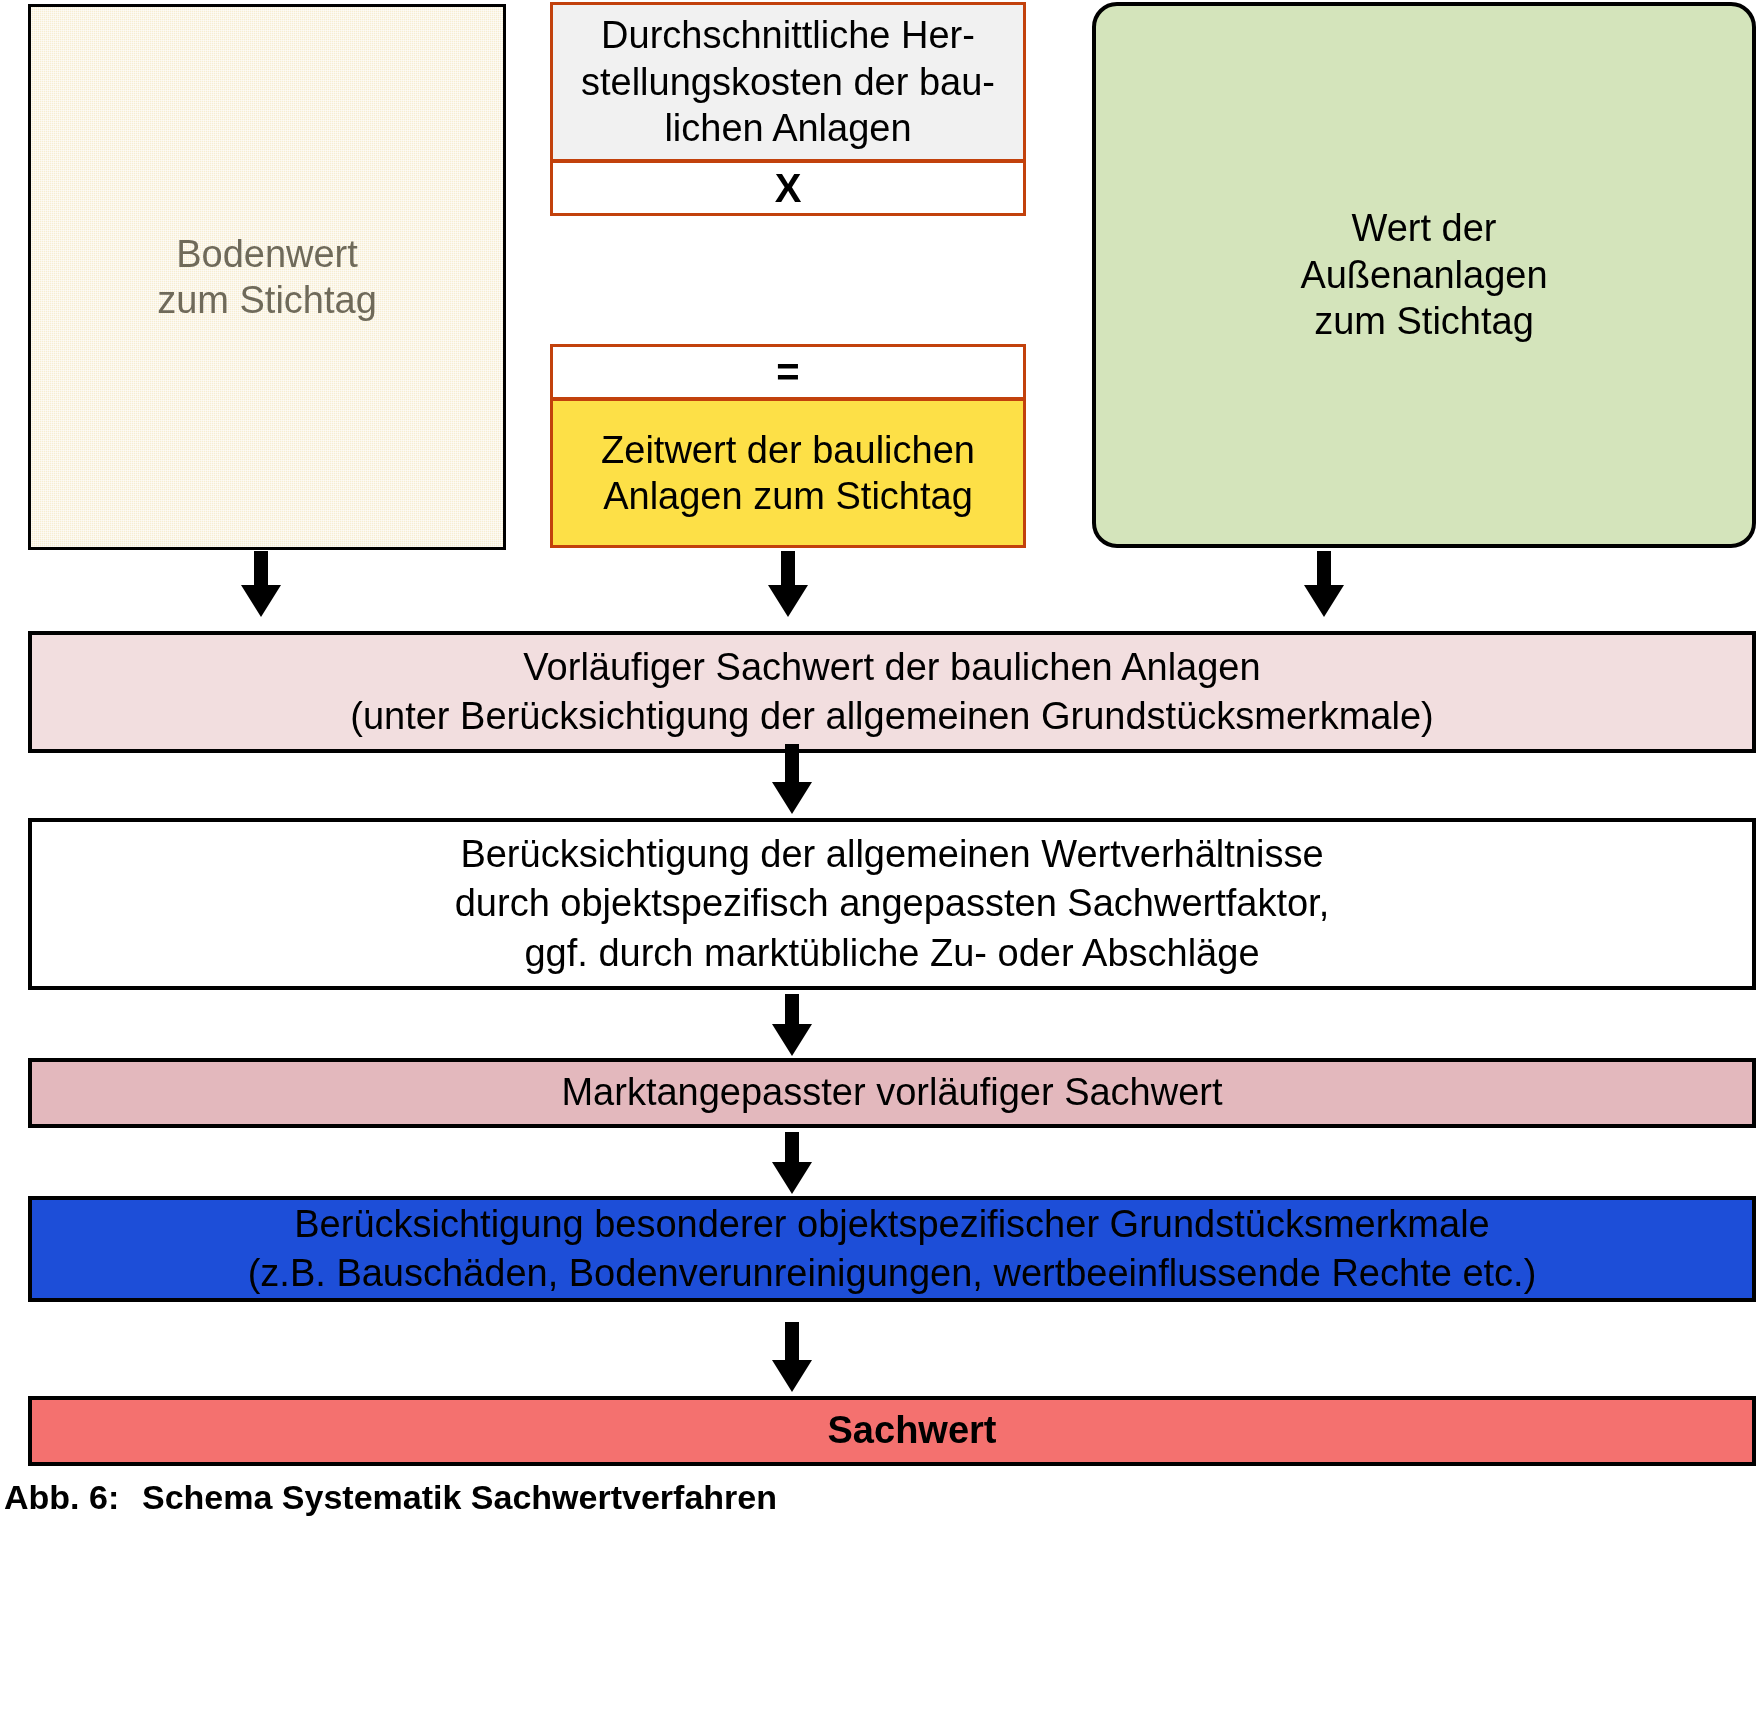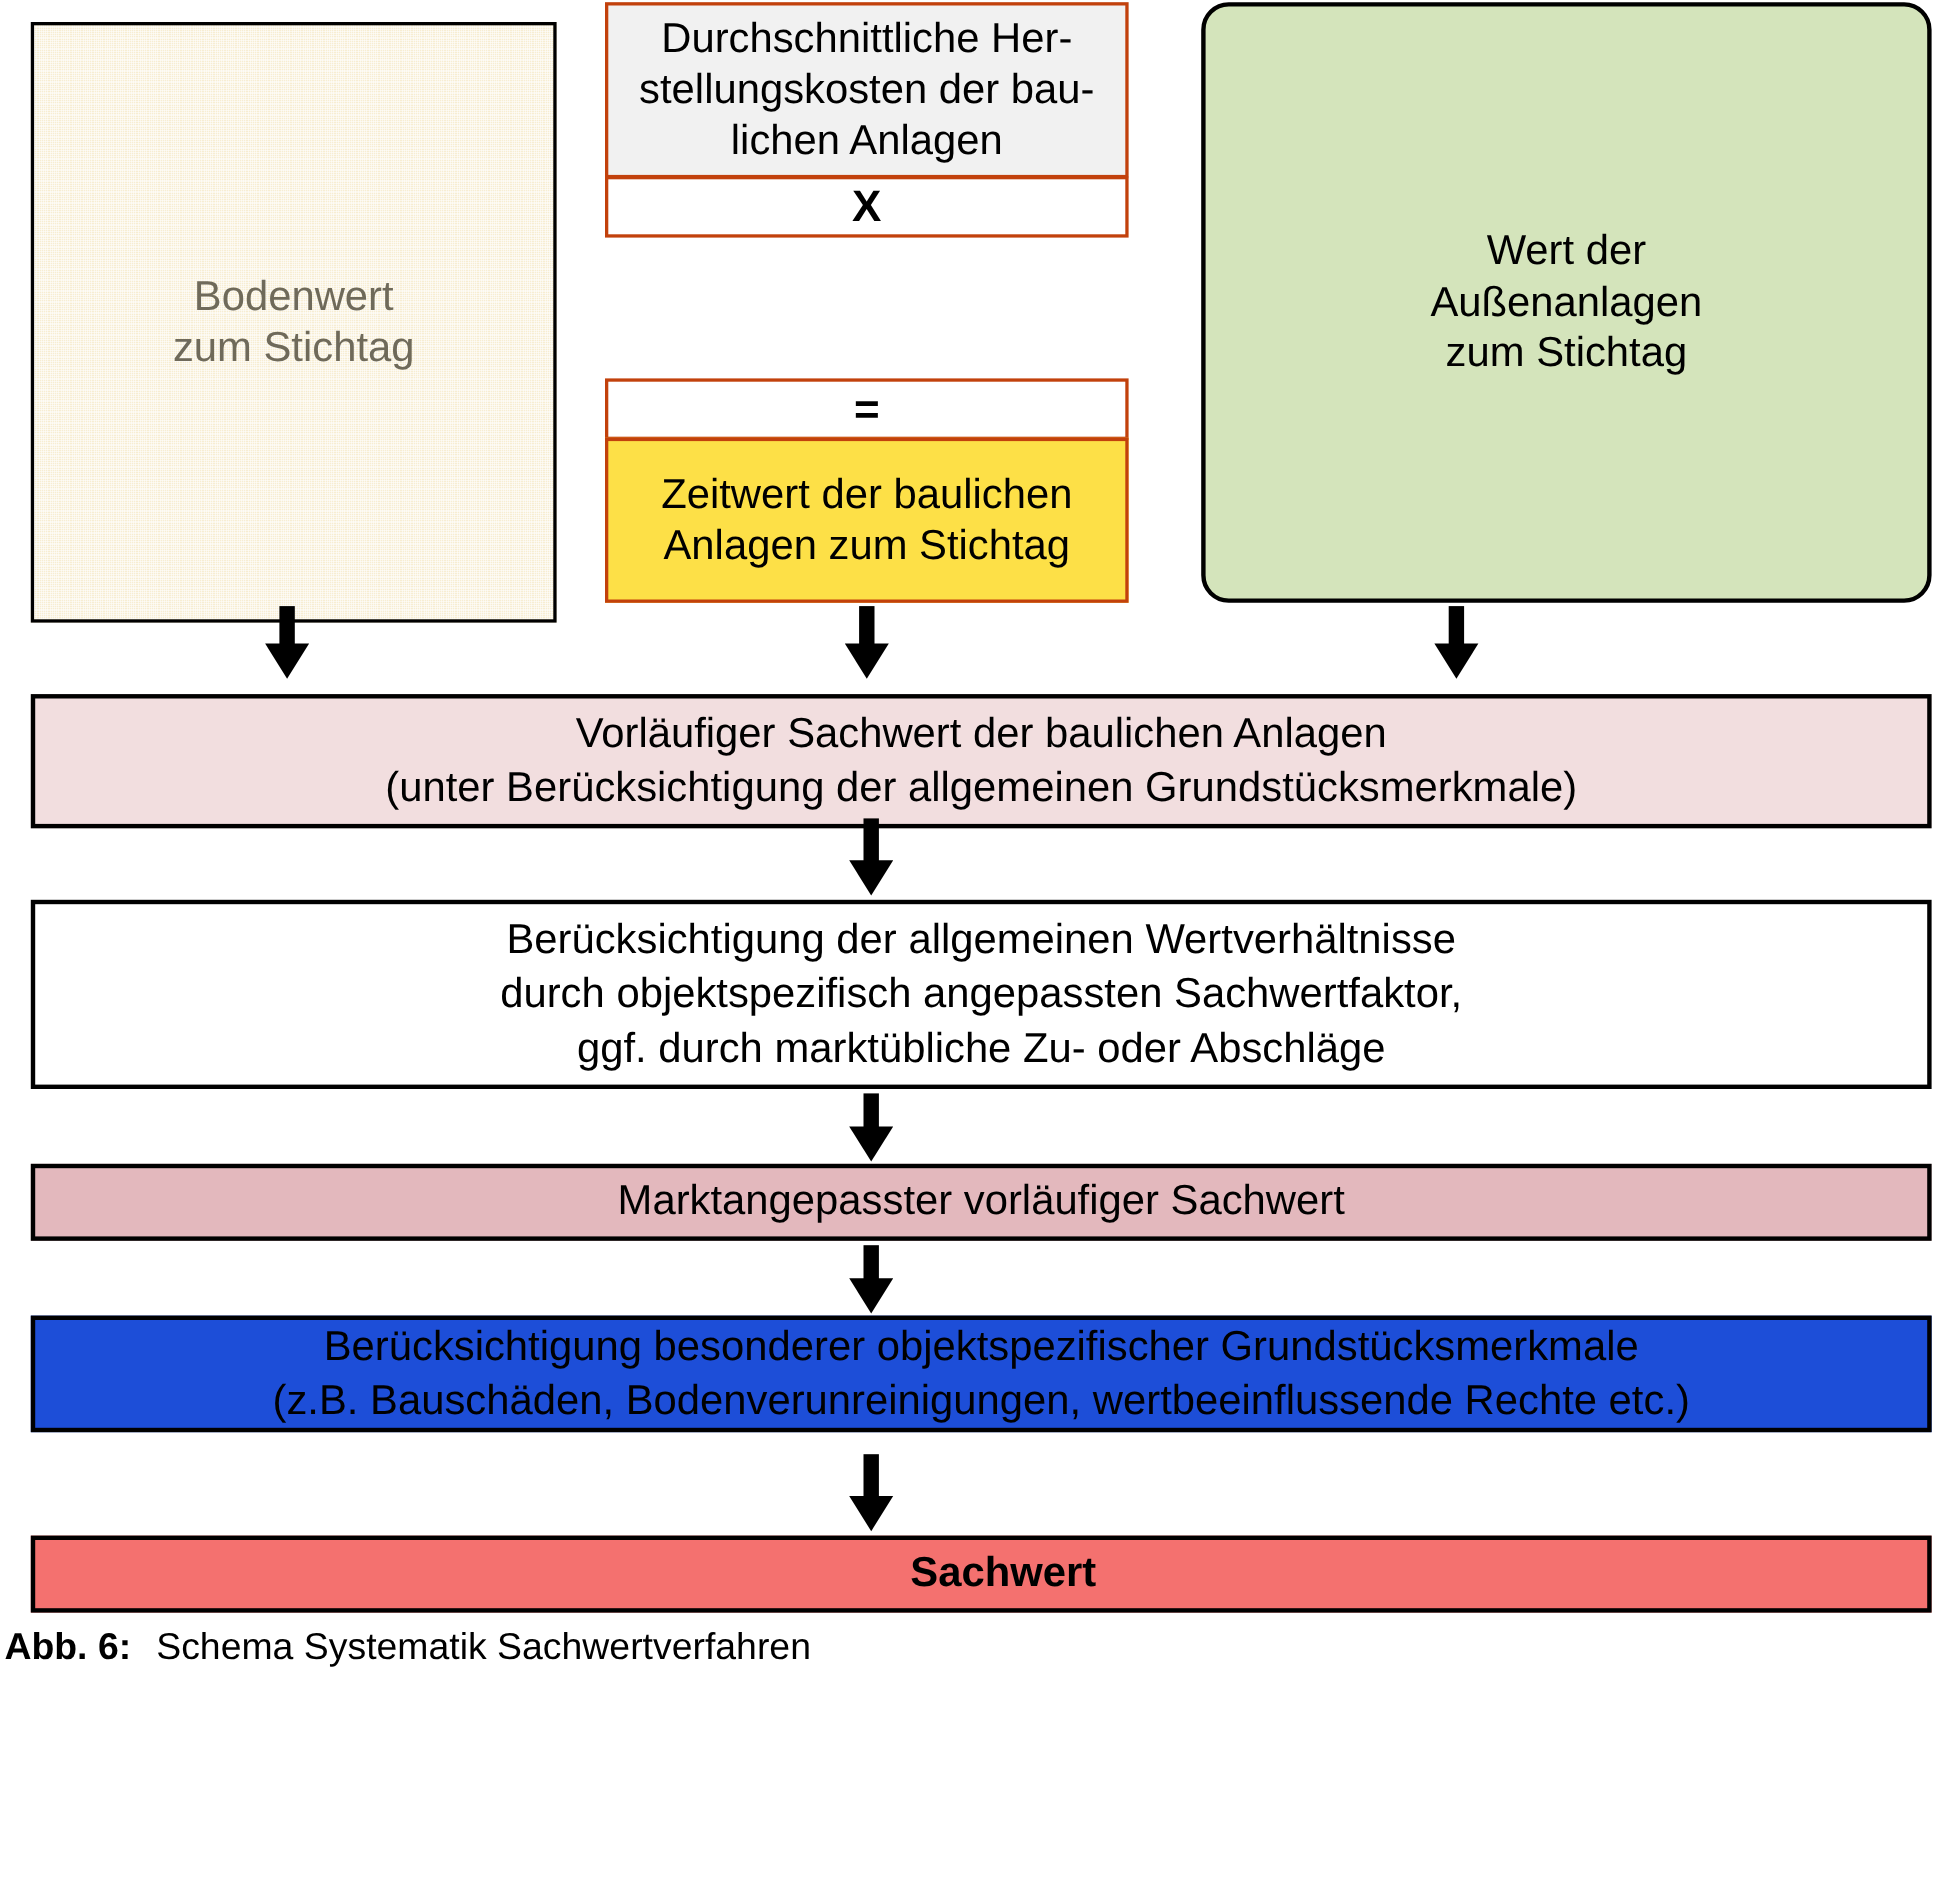--- a/index.html
+++ b/index.html
@@ -28,21 +28,21 @@
     align-items: center;
     justify-content: center;
     text-align: center;
     line-height: 1.22;
     font-size: 38px;
     white-space: pre-line;
   }
 
   
   #box-bodenwert {
-    left: 28px;  top: 20px;  width: 478px;  height: 546px;
+    left: 28px;  top: 4px;  width: 478px;  height: 546px;
     background-color: #f7edd2;
     background-image:
       repeating-linear-gradient(0deg, rgba(255,255,255,.55) 0 1px, rgba(0,0,0,0) 1px 2px),
       repeating-linear-gradient(90deg, rgba(255,255,255,.55) 0 1px, rgba(0,0,0,0) 1px 2px);
     color: #6f6a5a;
     border-width: 3px;
   }
   #box-aussenanlagen {
     left: 1092px; top: 2px; width: 664px; height: 546px;
     background: #d4e4bb;
@@ -115,21 +115,21 @@
   
   #caption {
     position: absolute;
     left: 4px;
     top: 1478px;
     font-size: 34px;
     display: flex;
     align-items: baseline;
   }
   #caption .label { font-weight: bold; width: 138px; }
-  #caption .text  { font-weight: normal; }
+  #caption .text  { font-weight: bold; }
 </style>
 </head>
 <body>
 
 <div id="canvas">
 
   <div class="box" id="box-bodenwert">Bodenwert
 zum Stichtag</div>
 
   <div class="box" id="box-aussenanlagen">Wert der

